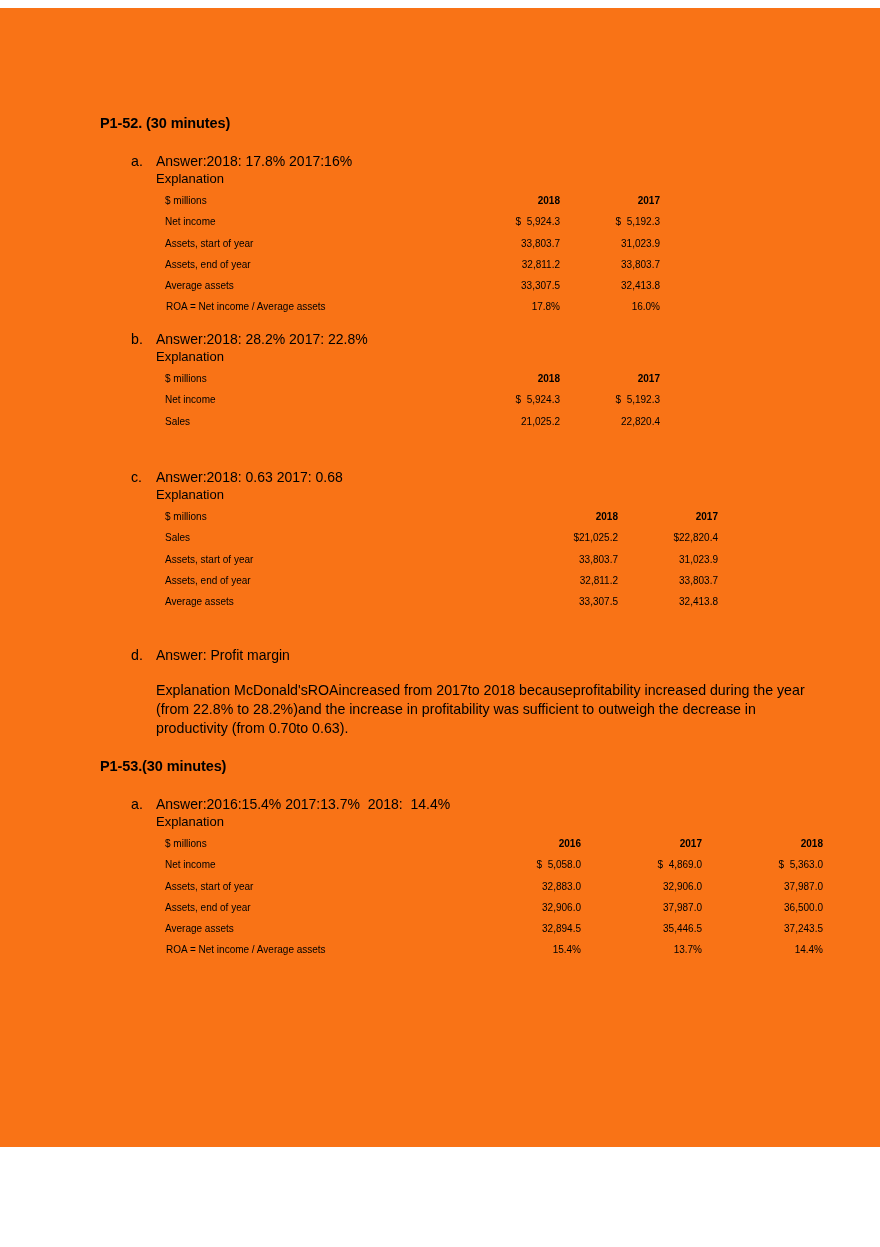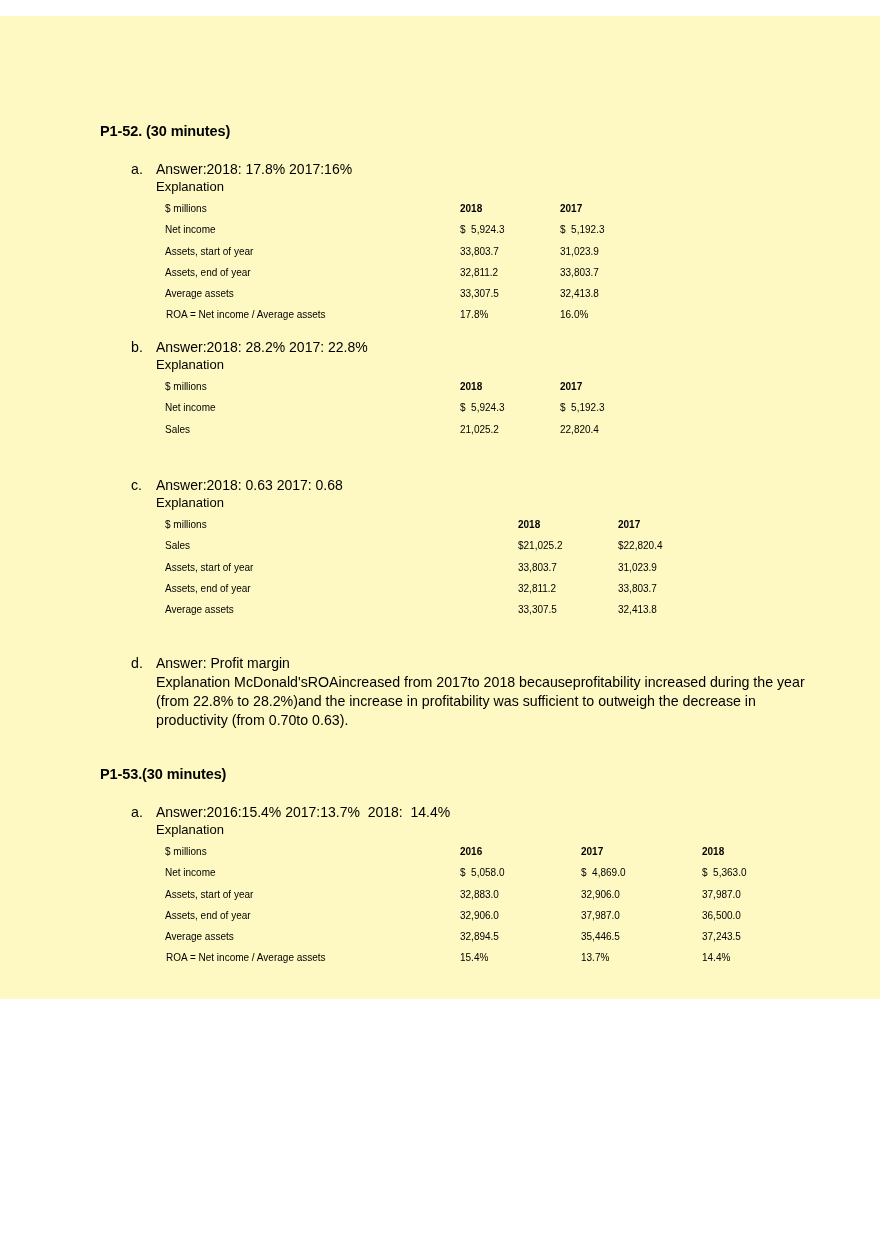--- a/index.html
+++ b/index.html
@@ -9,23 +9,23 @@
     background: #ffffff;
   }
   body {
     font-family: "Liberation Sans", sans-serif;
     color: #000000;
     -webkit-font-smoothing: antialiased;
   }
   .page {
     position: relative;
     width: 880px;
-    height: 983px;
-    margin: 16px auto;
-    background: #fef9c3;
+    height: 1139px;
+    margin: 8px auto;
+    background: #f97316;
     overflow: hidden;
   }
   .content {
     position: absolute;
     left: 0;
     top: 0;
     width: 880px;
   }
   
   .problem {
@@ -70,21 +70,21 @@
   .part-explanation {
     position: absolute;
     left: 156px;
     top: 18px;
     font-size: 13px;
     white-space: pre;
   }
   .part-paragraph {
     position: absolute;
     left: 156px;
-    top: 18px;
+    top: 34px;
     width: 650px;
     font-size: 14.2px;
     line-height: 19.2px;
     text-align: left;
   }
   
   .fin-table {
     position: absolute;
     border-collapse: collapse;
     font-size: 10px;
@@ -94,20 +94,21 @@
     border: none;
     vertical-align: baseline;
     line-height: 21.3px;
     white-space: pre;
   }
   .fin-table td.label {
     text-align: left;
     padding-right: 10px;
   }
   .fin-table td.num {
+    text-align: right;
   }
   .fin-table tr.header td {
     font-weight: bold;
   }
   .fin-table tr.header td.label {
     font-weight: normal;
   }
   .fin-table tr.ratio td.label {
     padding-left: 1px;
   }

